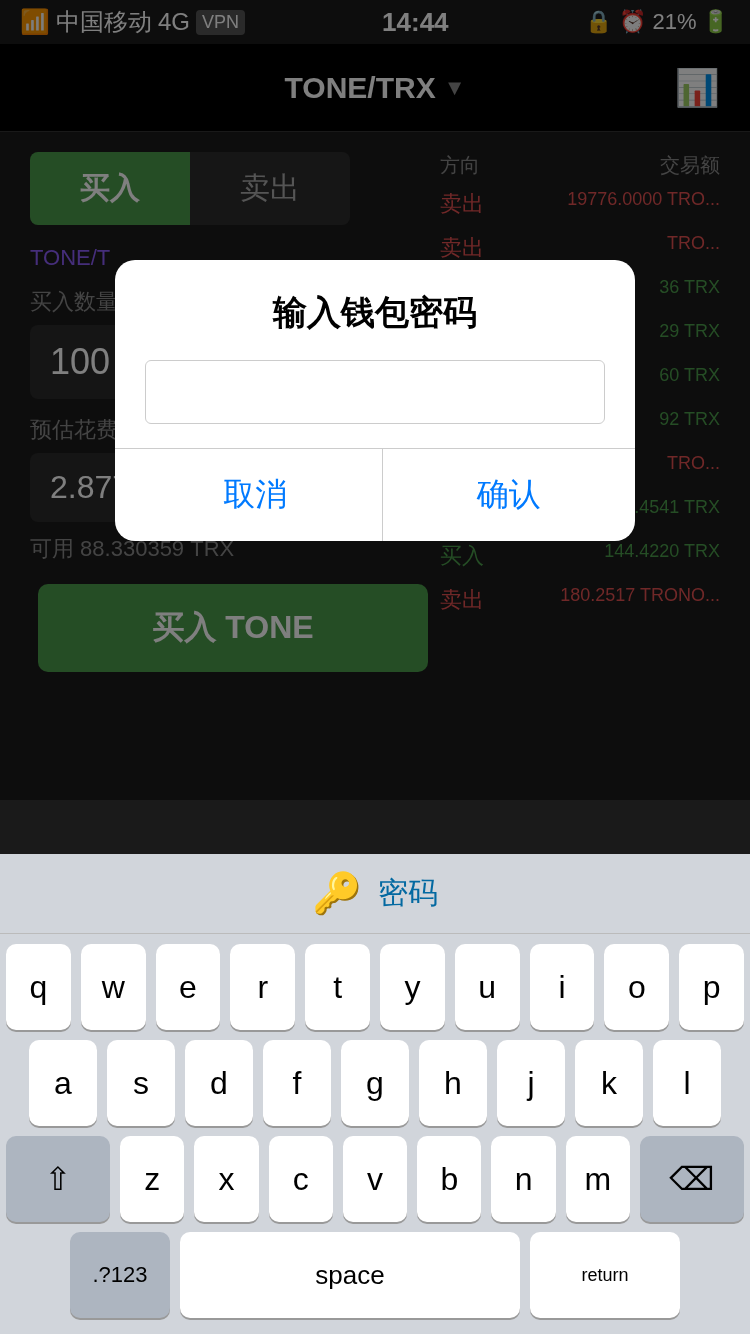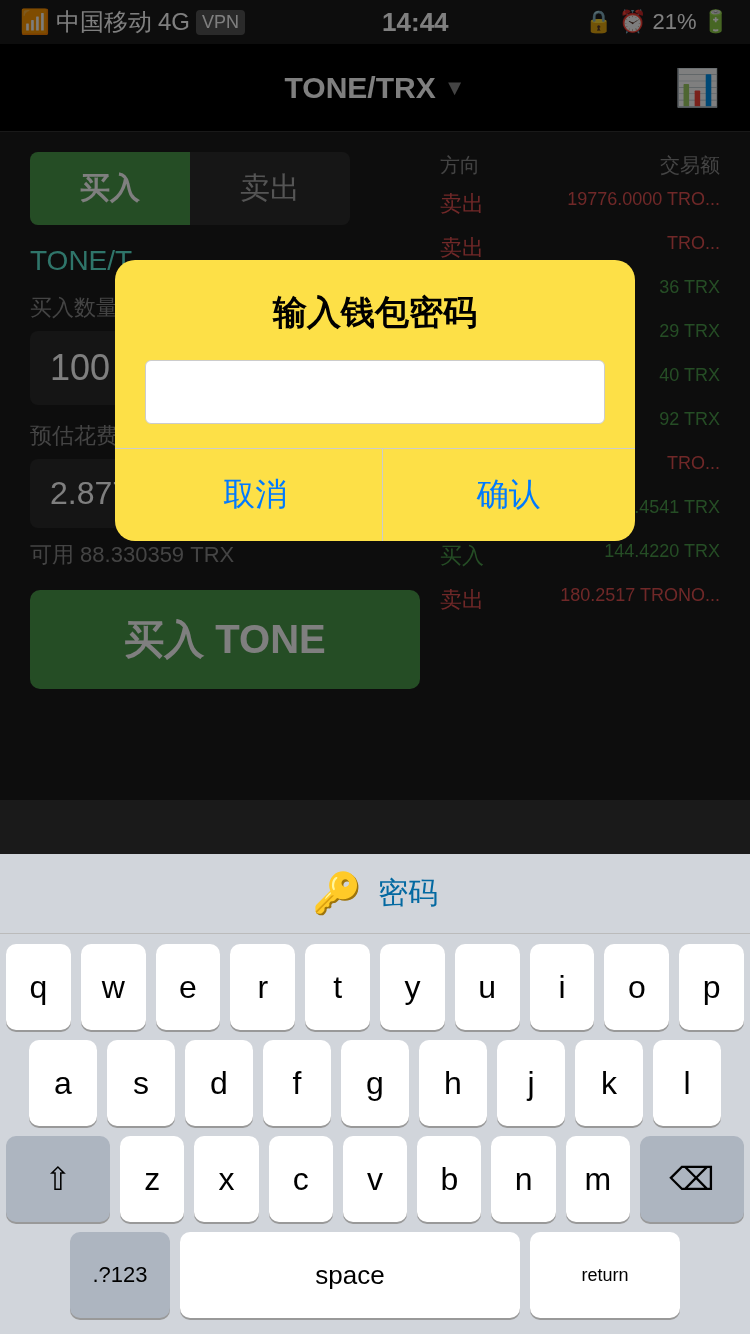--- a/index.html
+++ b/index.html
@@ -86,22 +86,22 @@
       color: #aaa;
       font-size: 30px;
       font-weight: 400;
       padding: 16px 50px;
       border-radius: 0 8px 8px 0;
       border: none;
     }
 
     
     .pair-label {
-      color: #5eead4;
-      font-size: 28px;
+      color: #8b5cf6;
+      font-size: 22px;
       margin-bottom: 6px;
     }
 
     
     .input-label {
       color: #888;
       font-size: 22px;
       margin-bottom: 8px;
       margin-top: 16px;
     }
@@ -152,26 +152,27 @@
       font-size: 22px;
       margin-top: 12px;
       margin-bottom: 20px;
     }
 
     
     .buy-btn {
       width: 100%;
       background: #4a9a4a;
       color: white;
-      font-size: 40px;
+      font-size: 32px;
       font-weight: 600;
       padding: 22px;
       border-radius: 10px;
       border: none;
       text-align: center;
+      margin-left: 8px;
     }
 
     
     .right-panel {
       width: 280px;
       padding-top: 0;
     }
     .right-header {
       display: flex;
       justify-content: space-between;
@@ -201,21 +202,21 @@
       top: 0; left: 0;
       width: 750px;
       height: 800px;
       background: rgba(0,0,0,0.5);
       display: flex;
       align-items: center;
       justify-content: center;
       z-index: 100;
     }
     .dialog {
-      background: #fde047;
+      background: #ffffff;
       border-radius: 20px;
       width: 520px;
       padding: 30px 30px 0 30px;
       overflow: hidden;
     }
     .dialog-title {
       text-align: center;
       font-size: 34px;
       font-weight: 600;
       color: #000;
@@ -387,21 +388,21 @@
         <div class="trade-row">
       <span class="trade-dir buy">买入</span>
       <span class="trade-amt green">36 TRX</span>
     </div>
         <div class="trade-row">
       <span class="trade-dir buy">买入</span>
       <span class="trade-amt green">29 TRX</span>
     </div>
         <div class="trade-row">
       <span class="trade-dir buy">买入</span>
-      <span class="trade-amt green">40 TRX</span>
+      <span class="trade-amt green">60 TRX</span>
     </div>
         <div class="trade-row">
       <span class="trade-dir buy">买入</span>
       <span class="trade-amt green">92 TRX</span>
     </div>
         <div class="trade-row">
       <span class="trade-dir sell">卖出</span>
       <span class="trade-amt red">TRO...</span>
     </div>
         <div class="trade-row">

